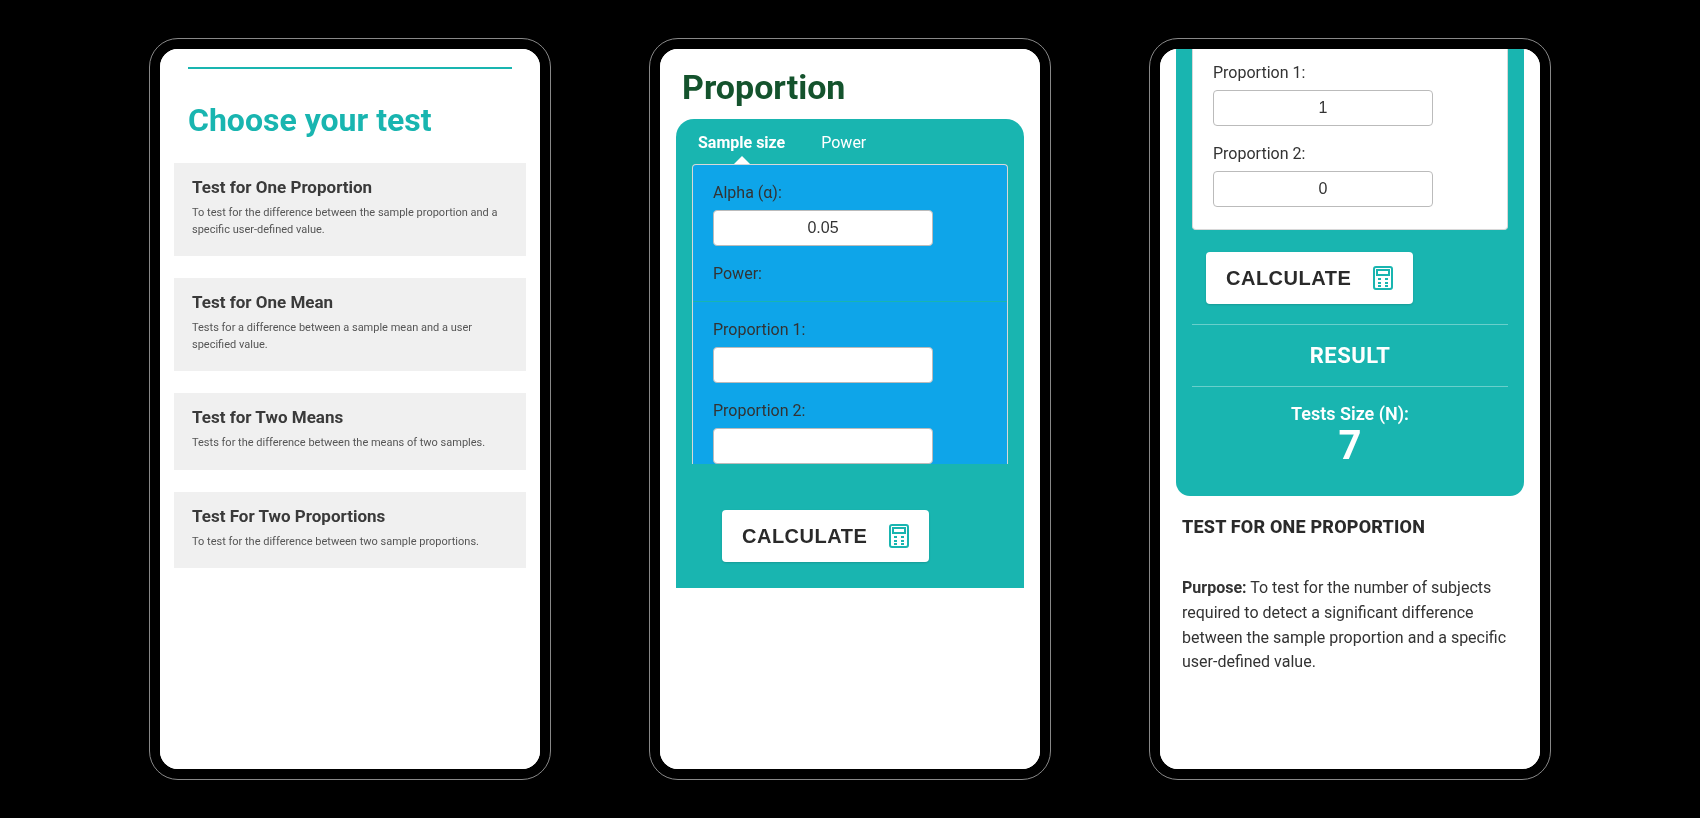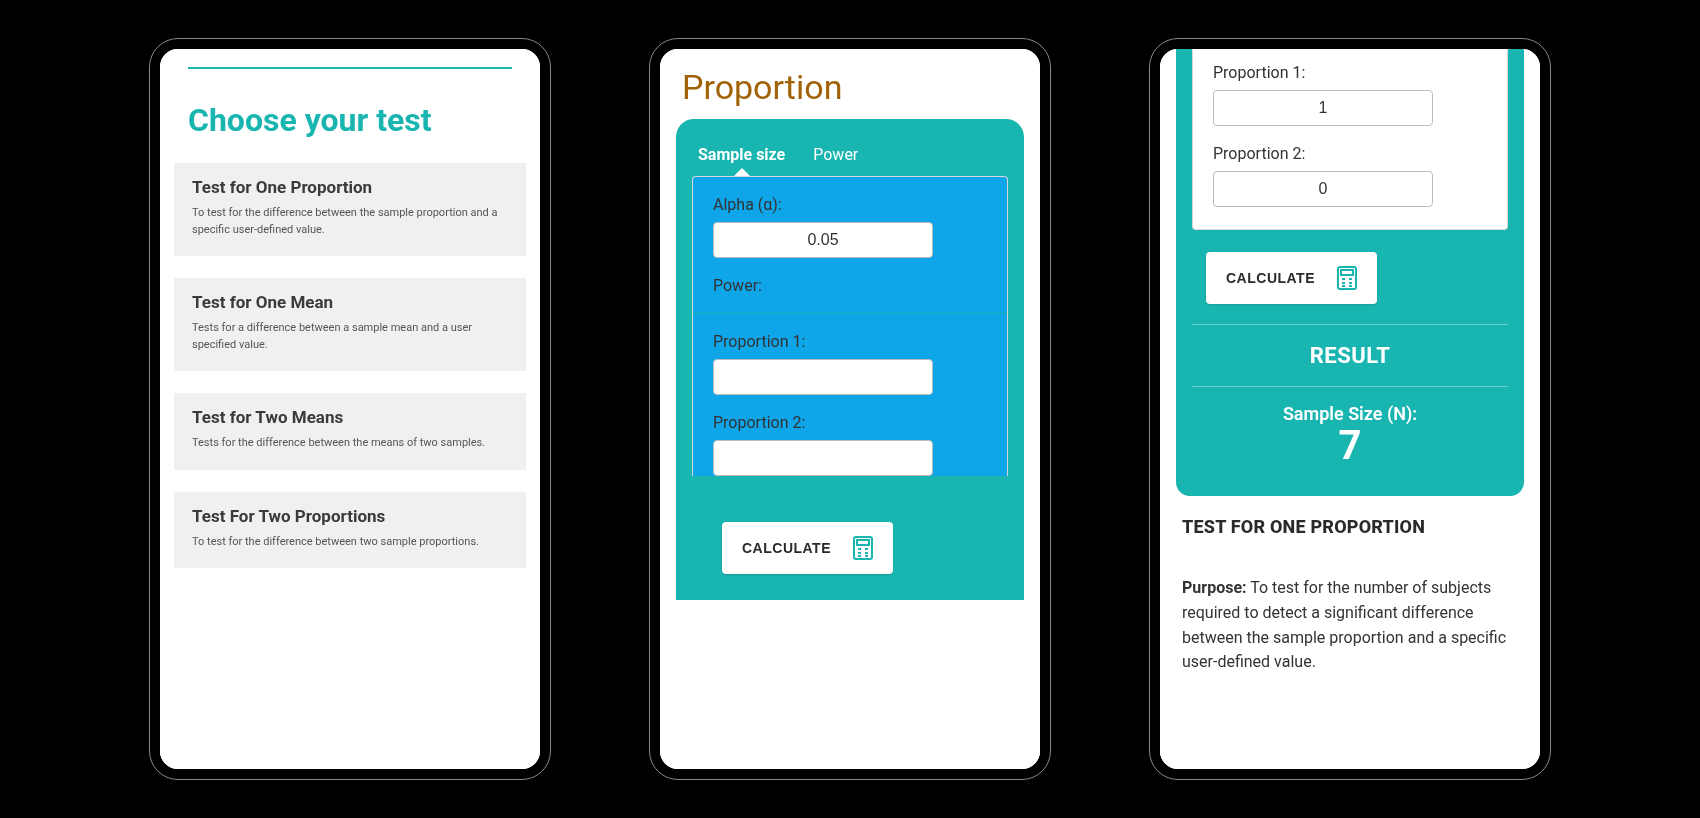--- a/index.html
+++ b/index.html
@@ -52,36 +52,35 @@
       font-weight: 700;
       margin-bottom: 8px;
     }
     .test-card p {
       color: #555;
       font-size: 11px;
       line-height: 1.5;
     }
     
     .p2-title {
-      color: #a16207;
+      color: #14532d;
       font-size: 34px;
-      font-weight: 400;
+      font-weight: 700;
       padding: 18px 22px 12px 22px;
     }
     .teal-panel {
       background: #19b5b0;
       margin: 0 16px;
       border-radius: 18px 18px 0 0;
       padding: 14px 16px 0 16px;
     }
     .tabs {
       display: flex;
-      gap: 28px;
+      gap: 36px;
       padding: 0 6px 12px 6px;
-      margin-top: 12px;
     }
     .tab {
       color: #fff;
       font-size: 16px;
       cursor: pointer;
       position: relative;
     }
     .tab.active {
       font-weight: 700;
     }
@@ -132,21 +131,21 @@
       border: none;
       border-radius: 4px;
       padding: 14px 20px;
       display: inline-flex;
       align-items: center;
       gap: 22px;
       cursor: pointer;
       box-shadow: 0 1px 2px rgba(0,0,0,0.15);
     }
     .calc-btn span {
-      font-size: 14px;
+      font-size: 20px;
       font-weight: 700;
       color: #2a2a2a;
       letter-spacing: 0.5px;
     }
     .calc-icon {
       width: 20px; height: 24px;
     }
     .calc-icon rect { fill: none; stroke: #19b5b0; stroke-width: 2; }
     .calc-icon line { stroke: #19b5b0; stroke-width: 2; }
     
@@ -285,21 +284,21 @@
             <line x1="12" y1="13" x2="15" y2="13"></line>
             <line x1="5" y1="17" x2="8" y2="17"></line>
             <line x1="12" y1="17" x2="15" y2="17"></line>
             <line x1="5" y1="20" x2="8" y2="20"></line>
             <line x1="12" y1="20" x2="15" y2="20"></line>
           </svg>
         </button>
       </div>
       <div class="result-header">RESULT</div>
       <div class="result-body">
-        <div class="result-label">Sample Size (N):</div>
+        <div class="result-label">Tests Size (N):</div>
         <div class="result-value">7</div>
       </div>
     </div>
 
     <div class="info-section">
       <div class="info-title">TEST FOR ONE PROPORTION</div>
       <p class="info-text">
         <b>Purpose:</b><span> To test for the number of subjects required to detect a significant difference between the sample proportion and a specific user-defined value.</span>
       </p>
     </div>

